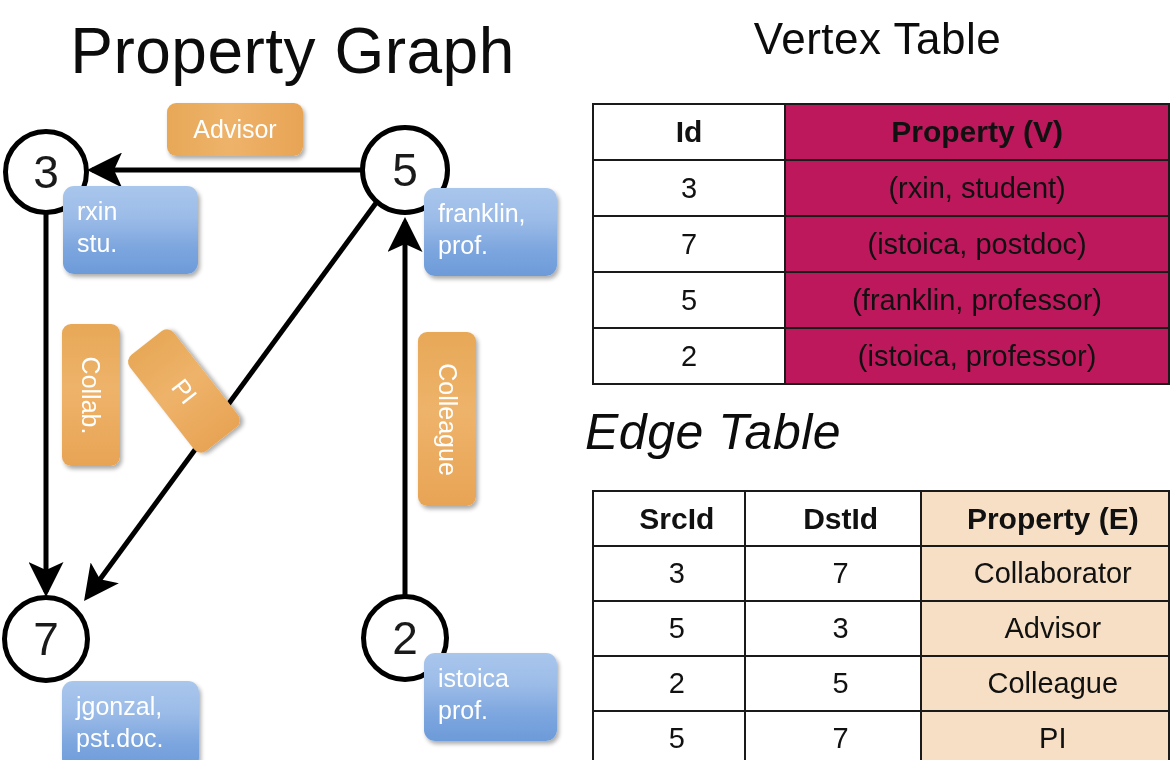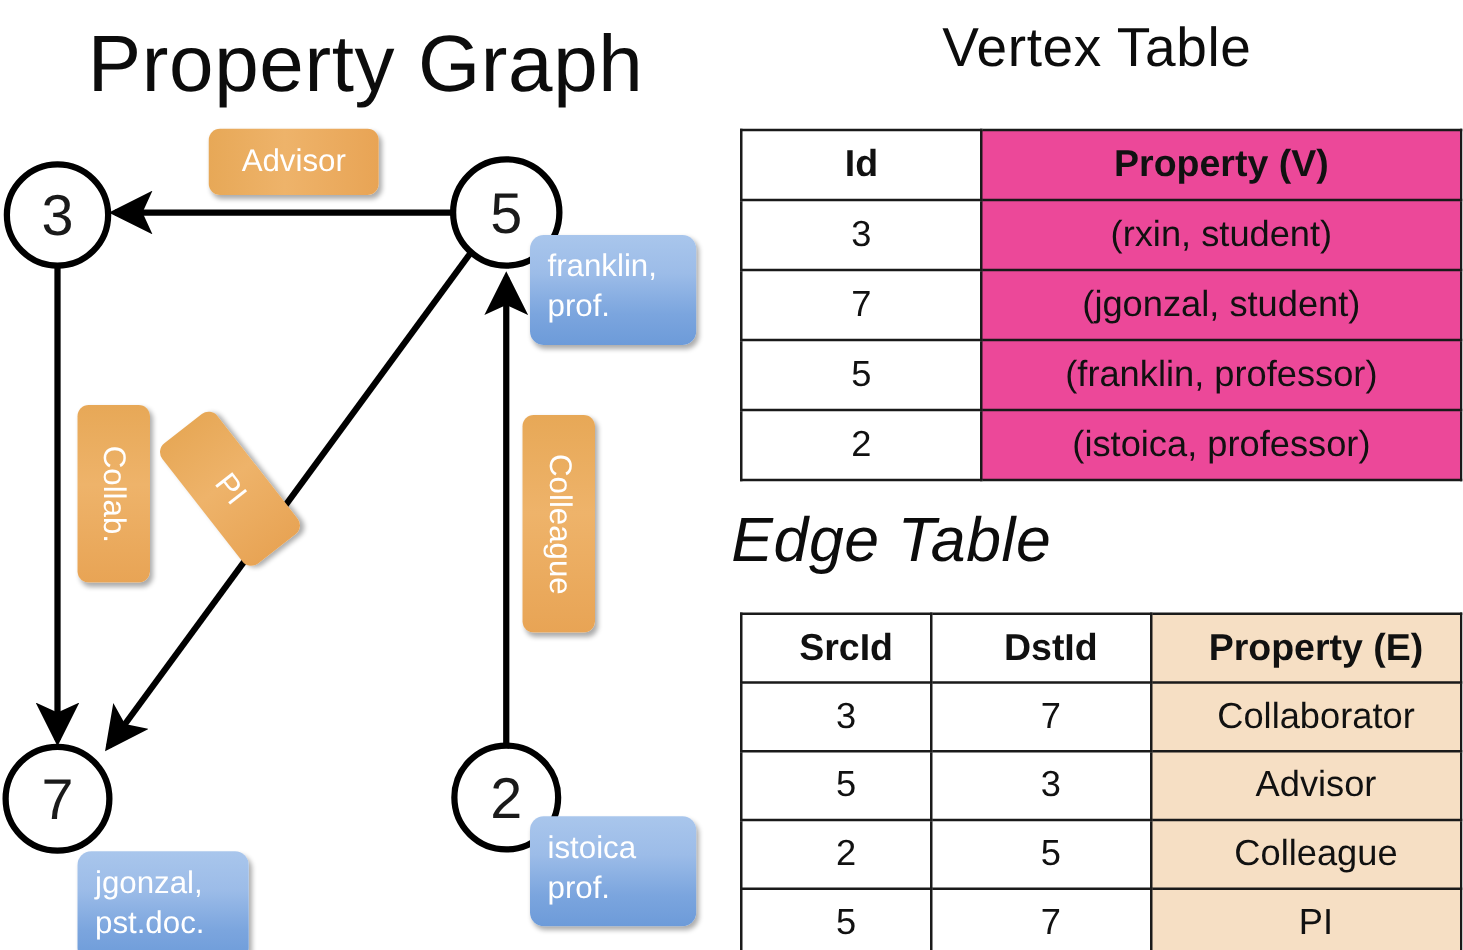--- a/index.html
+++ b/index.html
@@ -127,21 +127,21 @@
     font-weight: 400;
     font-size: 29px;
     color: #111111;
     padding: 0;
     font-family: "Liberation Sans", sans-serif;
   }
   table.data-table th {
     font-weight: bold;
     font-size: 30px;
   }
-  .cell-blue   { background: #ec4899; }
+  .cell-blue   { background: #be185d; }
   .cell-orange { background: #f6dfc4; }
   .cell-white  { background: #ffffff; margin-left: 43px; }
 
   #vertex-table { left: 592px; top: 103px; }
   #vertex-table td, #vertex-table th { height: 54px; }
   #vertex-table .col-id   { width: 191px; }
   #vertex-table .col-prop { width: 383px; }
 
   #edge-table { left: 592px; top: 490px; }
   #edge-table td, #edge-table th { height: 53px; padding-left: 16px; }
@@ -185,20 +185,24 @@
   </div>
 
   <div class="node-circle" style="left:2px; top:595px; width:88px; height:88px;">
     <span class="node-label">7</span>
   </div>
 
   <div class="node-circle" style="left:361px; top:594px; width:88px; height:88px;">
     <span class="node-label">2</span>
   </div>
 
+  <div class="vprop-box" style="left:63px; top:186px; width:135px; height:88px;">
+    <div>rxin</div>
+    <div>stu.</div>
+  </div>
 
   <div class="vprop-box" style="left:424px; top:188px; width:133px; height:88px;">
     <div>franklin,</div>
     <div>prof.</div>
   </div>
 
   <div class="vprop-box" style="left:62px; top:653px; width:137px; height:88px;margin-top:28px;">
     <div>jgonzal,</div>
     <div>pst.doc.</div>
   </div>
@@ -233,21 +237,21 @@
       <th class="col-prop cell-blue">Property (V)</th>
     </tr>
   </thead>
   <tbody>
     <tr>
       <td class="col-id cell-white">3</td>
       <td class="col-prop cell-blue">(rxin, student)</td>
     </tr>
     <tr>
       <td class="col-id cell-white">7</td>
-      <td class="col-prop cell-blue">(jgonzal, student)</td>
+      <td class="col-prop cell-blue">(istoica, postdoc)</td>
     </tr>
     <tr>
       <td class="col-id cell-white">5</td>
       <td class="col-prop cell-blue">(franklin, professor)</td>
     </tr>
     <tr>
       <td class="col-id cell-white">2</td>
       <td class="col-prop cell-blue">(istoica, professor)</td>
     </tr>
   </tbody>

